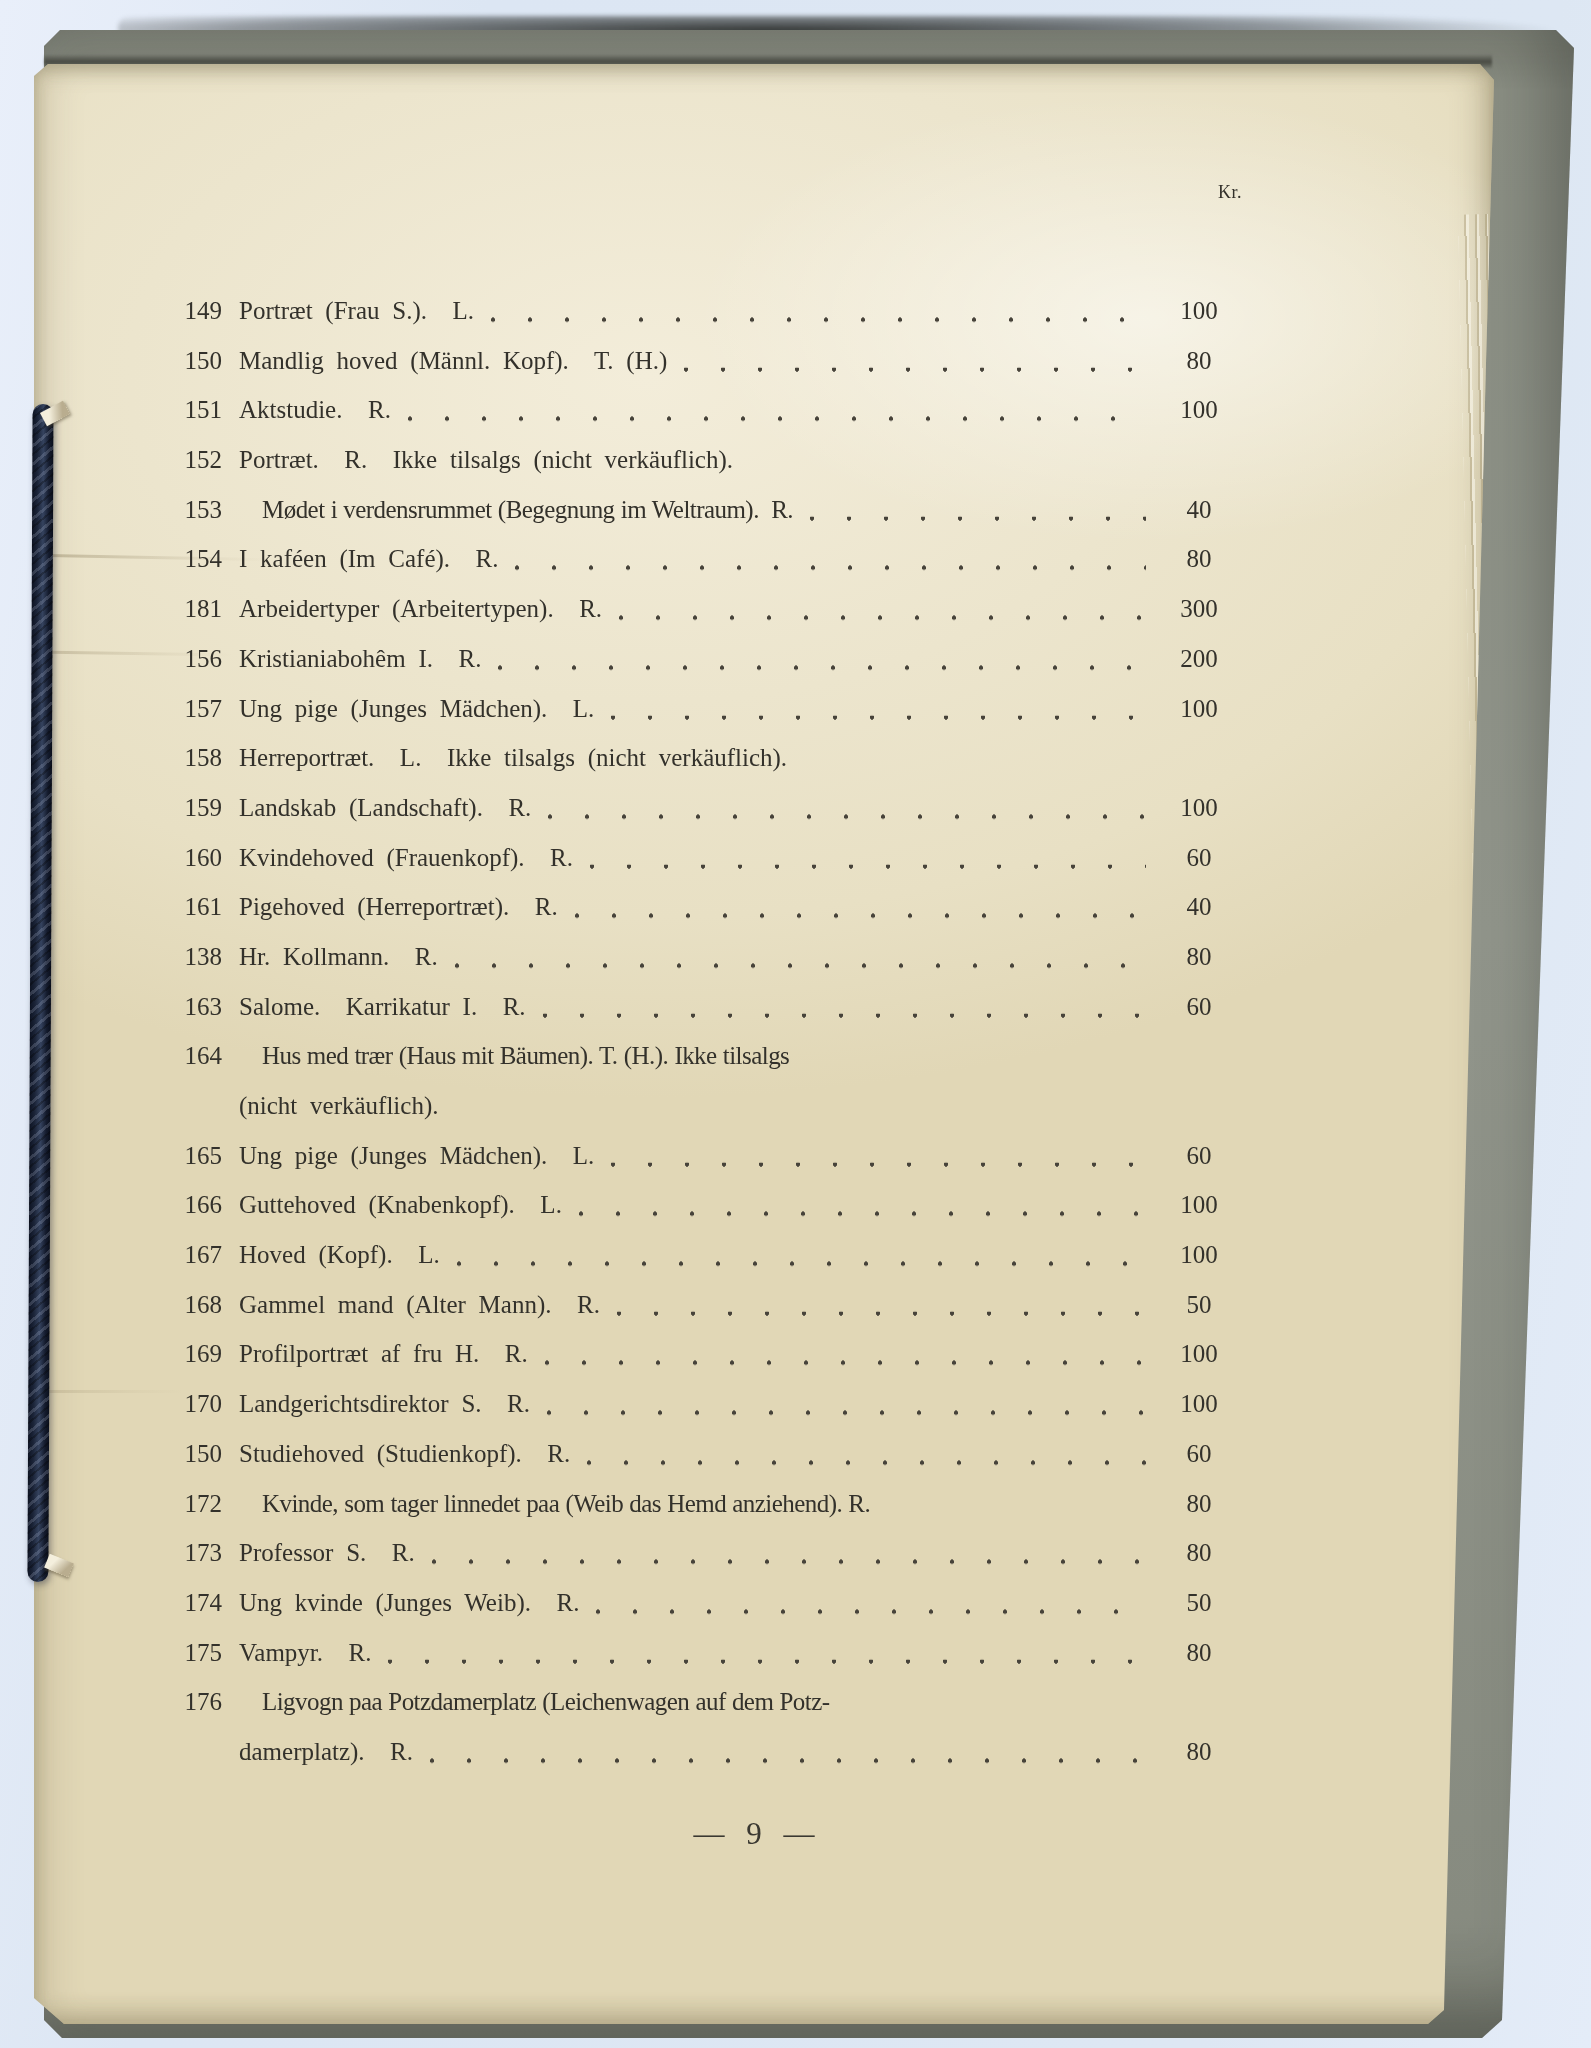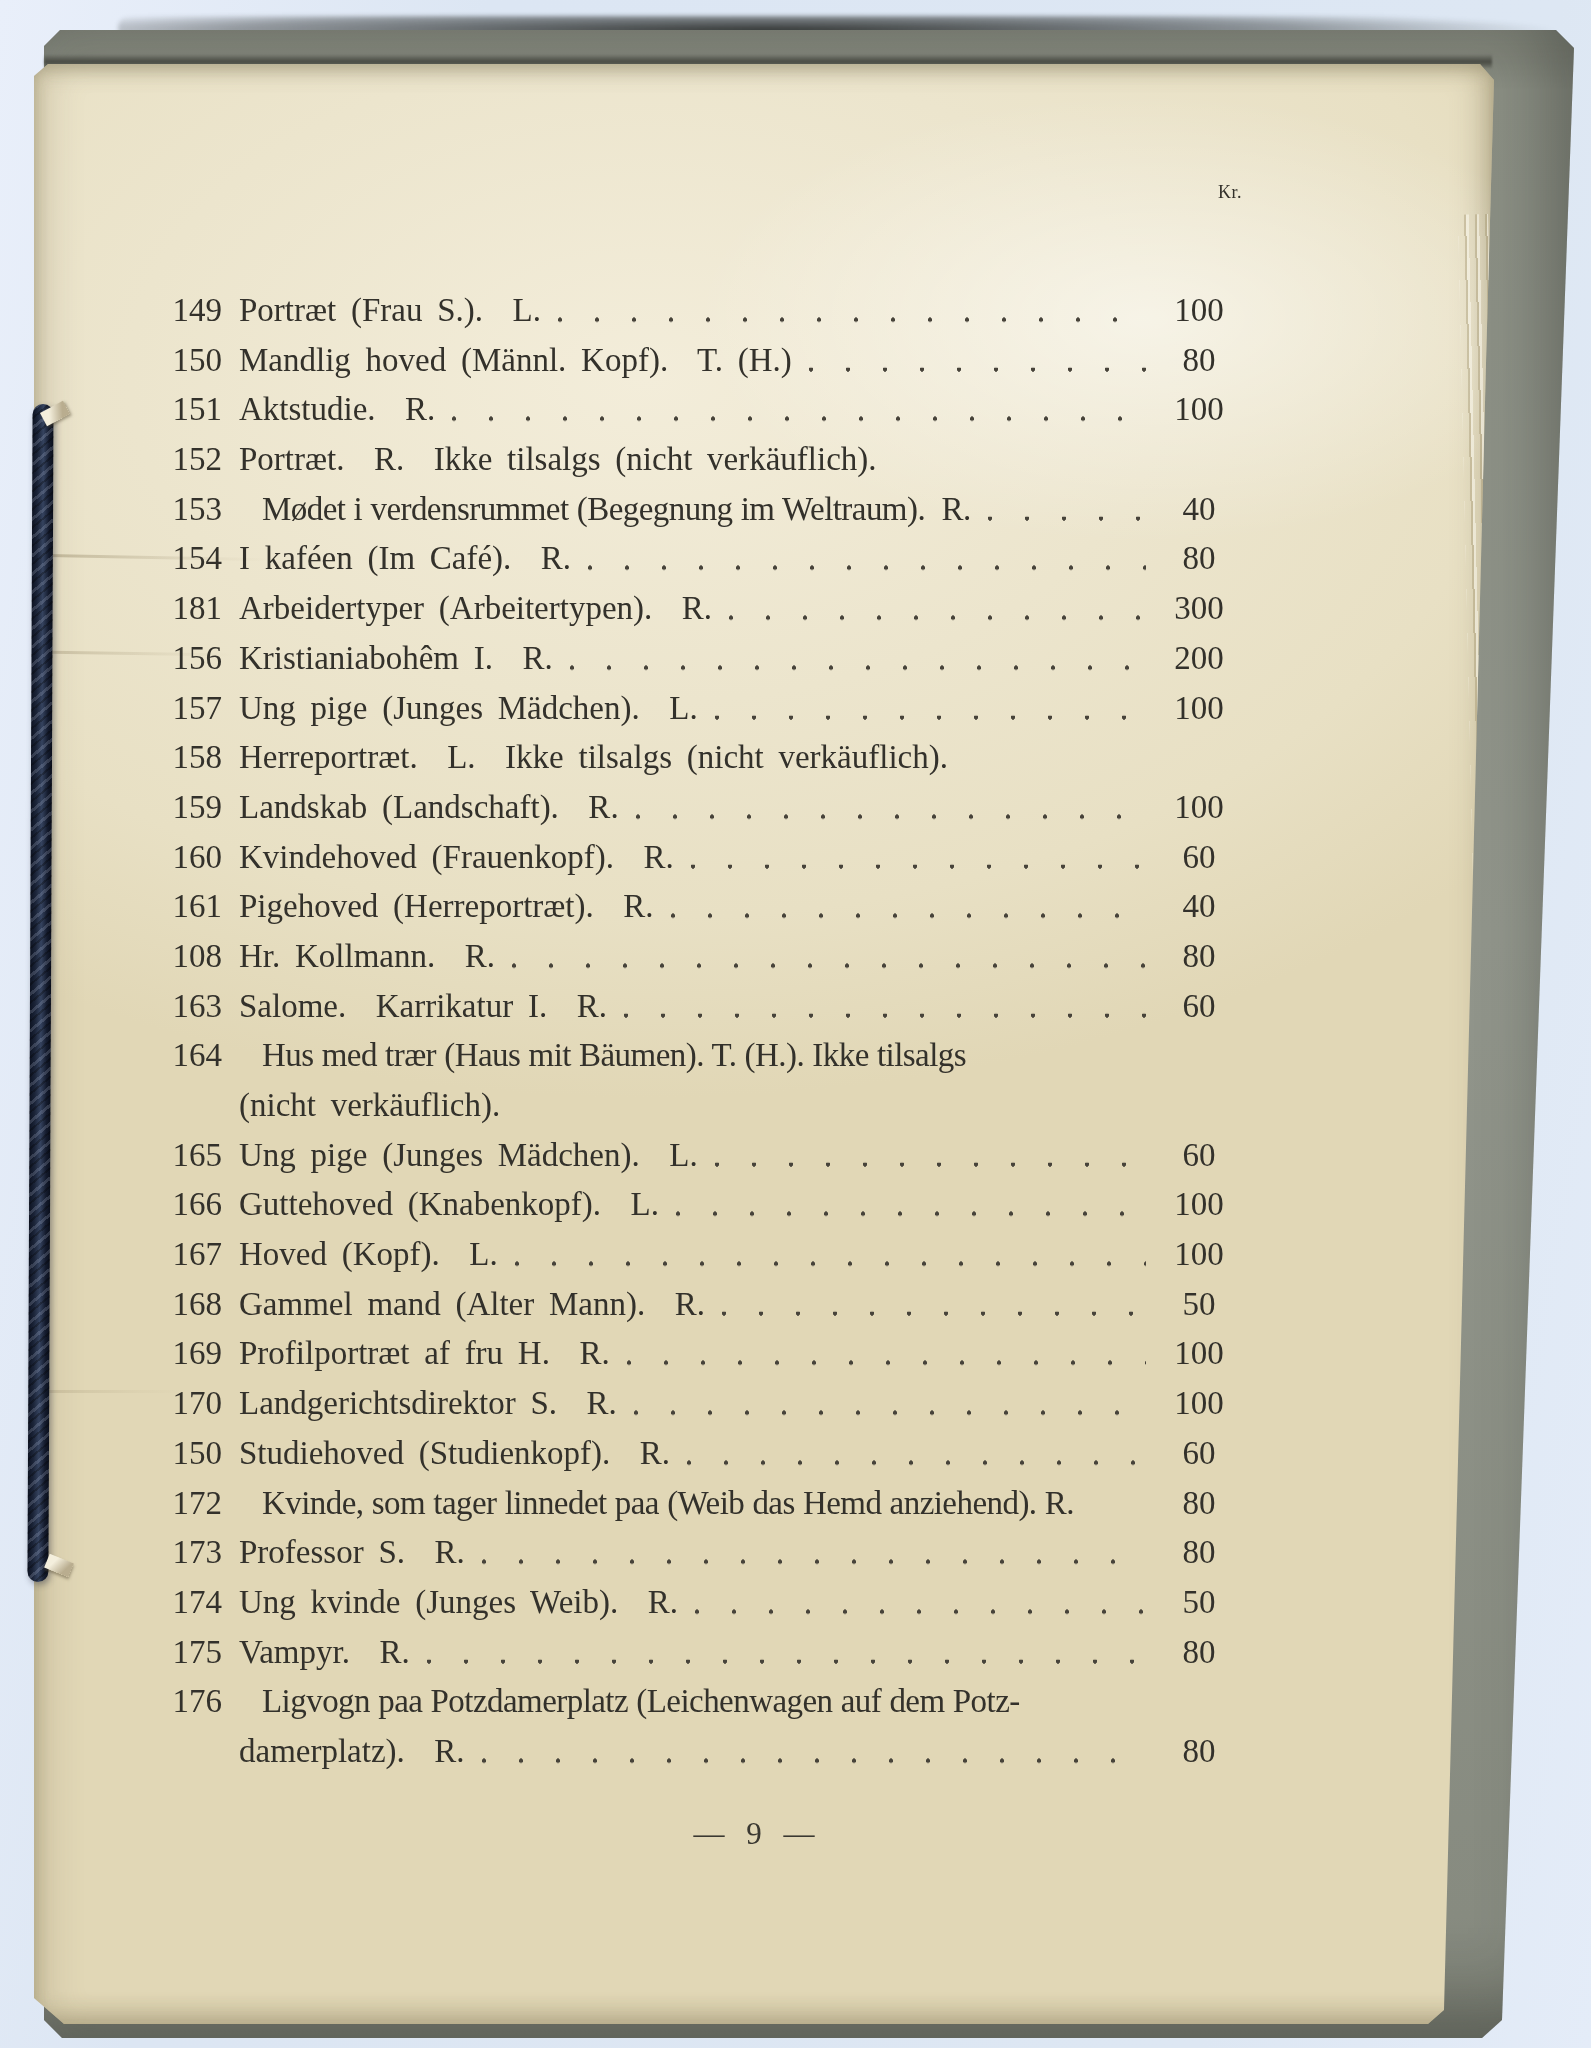--- a/index.html
+++ b/index.html
@@ -63,21 +63,21 @@
   .cord::after{
     content:"";position:absolute;inset:0;border-radius:inherit;
     background:repeating-linear-gradient(-40deg,rgba(205,215,240,.18) 0 3px,rgba(0,0,0,0) 3px 8px,rgba(0,0,0,.28) 8px 10px,rgba(0,0,0,0) 10px 14px);
   }
   .notch{position:absolute;width:26px;height:15px;background:linear-gradient(115deg,#f4efdd 30%,#b9ad8f 75%);box-shadow:1px 2px 3px rgba(90,80,55,.5);}
   .notch.top{left:42px;top:406px;transform:rotate(-28deg);}
   .notch.bottom{left:46px;top:1558px;transform:rotate(22deg);}
   
   .kr{position:absolute;top:118px;right:252px;font-size:18px;letter-spacing:.5px;}
   .list{position:absolute;left:126px;right:252px;top:222px;}
-  .row{display:flex;align-items:baseline;height:49.7px;line-height:49.7px;font-size:33px;white-space:pre;}
+  .row{display:flex;align-items:baseline;height:49.7px;line-height:49.7px;font-size:25px;white-space:pre;}
   .no{flex:0 0 62px;text-align:right;}
   .title{margin-left:17px;word-spacing:6.5px;}
   .row.tight .title{word-spacing:.5px;letter-spacing:-.55px;margin-left:40px;}
   .dots{
     flex:1 1 auto;align-self:stretch;min-width:10px;margin:0 10px 0 16px;
     background-image:radial-gradient(circle 2.3px at 3px 33.5px,#47433a 85%,rgba(0,0,0,0));
     background-size:37px 49.7px;background-repeat:repeat-x;
   }
   .dots.nodots{background:none;}
   .price{flex:0 0 86px;text-align:center;}
@@ -106,21 +106,21 @@
         <div class="row"><span class="no">152</span><span class="title">Portræt.  R.  Ikke tilsalgs (nicht verkäuflich).</span></div>
         <div class="row tight"><span class="no">153</span><span class="title">Mødet i verdensrummet (Begegnung im Weltraum).  R.</span><span class="dots"></span><span class="price">40</span></div>
         <div class="row"><span class="no">154</span><span class="title">I kaféen (Im Café).  R.</span><span class="dots"></span><span class="price">80</span></div>
         <div class="row"><span class="no">181</span><span class="title">Arbeidertyper (Arbeitertypen).  R.</span><span class="dots"></span><span class="price">300</span></div>
         <div class="row"><span class="no">156</span><span class="title">Kristianiabohêm I.  R.</span><span class="dots"></span><span class="price">200</span></div>
         <div class="row"><span class="no">157</span><span class="title">Ung pige (Junges Mädchen).  L.</span><span class="dots"></span><span class="price">100</span></div>
         <div class="row"><span class="no">158</span><span class="title">Herreportræt.  L.  Ikke tilsalgs (nicht verkäuflich).</span></div>
         <div class="row"><span class="no">159</span><span class="title">Landskab (Landschaft).  R.</span><span class="dots"></span><span class="price">100</span></div>
         <div class="row"><span class="no">160</span><span class="title">Kvindehoved (Frauenkopf).  R.</span><span class="dots"></span><span class="price">60</span></div>
         <div class="row"><span class="no">161</span><span class="title">Pigehoved (Herreportræt).  R.</span><span class="dots"></span><span class="price">40</span></div>
-        <div class="row"><span class="no">108</span><span class="title">Hr. Kollmann.  R.</span><span class="dots"></span><span class="price">80</span></div>
+        <div class="row"><span class="no">138</span><span class="title">Hr. Kollmann.  R.</span><span class="dots"></span><span class="price">80</span></div>
         <div class="row"><span class="no">163</span><span class="title">Salome.  Karrikatur I.  R.</span><span class="dots"></span><span class="price">60</span></div>
         <div class="row tight"><span class="no">164</span><span class="title">Hus med trær (Haus mit Bäumen). T. (H.). Ikke tilsalgs</span></div>
         <div class="row"><span class="no"></span><span class="title">(nicht verkäuflich).</span></div>
         <div class="row"><span class="no">165</span><span class="title">Ung pige (Junges Mädchen).  L.</span><span class="dots"></span><span class="price">60</span></div>
         <div class="row"><span class="no">166</span><span class="title">Guttehoved (Knabenkopf).  L.</span><span class="dots"></span><span class="price">100</span></div>
         <div class="row"><span class="no">167</span><span class="title">Hoved (Kopf).  L.</span><span class="dots"></span><span class="price">100</span></div>
         <div class="row"><span class="no">168</span><span class="title">Gammel mand (Alter Mann).  R.</span><span class="dots"></span><span class="price">50</span></div>
         <div class="row"><span class="no">169</span><span class="title">Profilportræt af fru H.  R.</span><span class="dots"></span><span class="price">100</span></div>
         <div class="row"><span class="no">170</span><span class="title">Landgerichtsdirektor S.  R.</span><span class="dots"></span><span class="price">100</span></div>
         <div class="row"><span class="no">150</span><span class="title">Studiehoved (Studienkopf).  R.</span><span class="dots"></span><span class="price">60</span></div>

